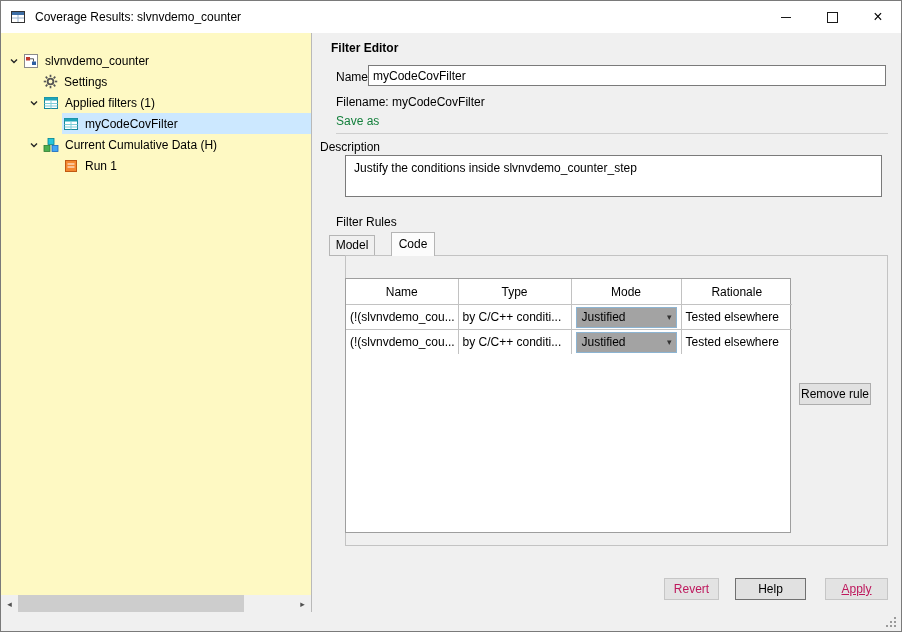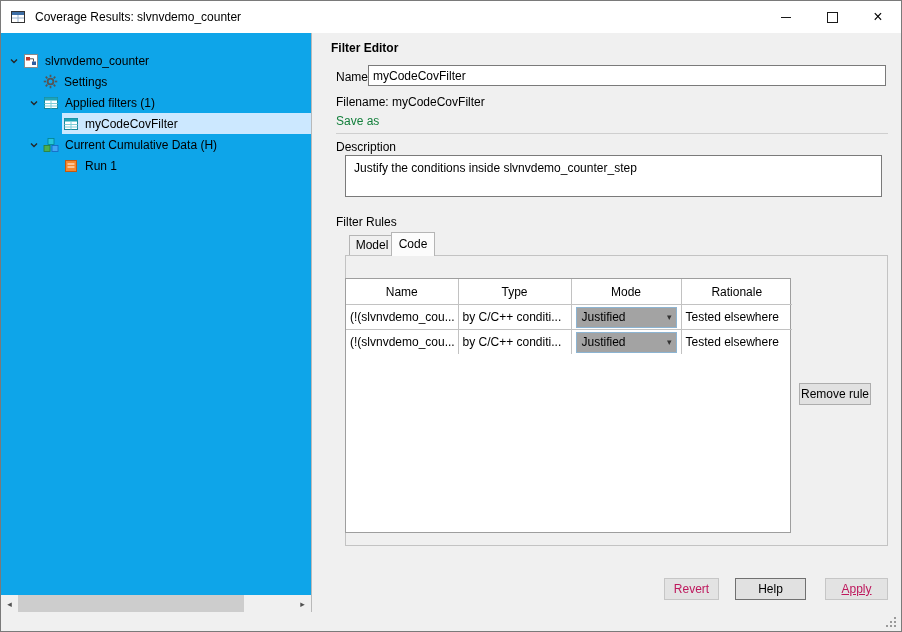--- a/index.html
+++ b/index.html
@@ -10,21 +10,21 @@
   .titlebar{position:absolute;top:0;left:0;width:100%;height:32px;background:#fff;display:flex;align-items:center;}
   .app-icon{margin-left:9px;display:flex;}
   .title-text{margin-left:9px;white-space:nowrap;}
   .win-controls{margin-left:auto;display:flex;height:100%;}
   .win-btn{width:46px;height:100%;display:flex;align-items:center;justify-content:center;cursor:default;}
   .min-glyph{width:10px;height:1px;background:#1a1a1a;display:block;}
   .max-glyph{width:9px;height:9px;border:1px solid #1a1a1a;display:block;}
   .close-glyph{font-size:16px;line-height:1;}
 
   
-  .left-panel{position:absolute;left:0;top:32px;width:311px;height:579px;background:#0ea5e9;border-right:1px solid #b9b9b9;box-sizing:border-box;overflow:hidden;}
+  .left-panel{position:absolute;left:0;top:32px;width:311px;height:579px;background:#fef9c3;border-right:1px solid #b9b9b9;box-sizing:border-box;overflow:hidden;}
   .tree{padding-top:17px;}
   .tree-row{display:flex;align-items:center;height:21px;}
   .indent0{padding-left:4px;}
   .indent1{padding-left:24px;}
   .indent2{padding-left:44px;}
   .chev{width:17px;display:flex;align-items:center;justify-content:center;flex:none;}
   .row-content{display:flex;align-items:center;flex:1;height:21px;gap:6px;padding-left:1px;}
   .row-content.selected{background:#cce8ff;}
   .tree-icon{display:flex;flex:none;}
   .tree-label{white-space:nowrap;}
@@ -35,25 +35,25 @@
 
   
   .right-panel{position:absolute;left:311px;top:32px;width:590px;height:579px;background:#f0f0f0;}
   .right-panel > *{position:absolute;box-sizing:border-box;}
   .fe-title{left:19px;top:8px;font-weight:bold;}
   .name-label{left:24px;top:37px;}
   .name-input{left:56px;top:32px;width:518px;height:21px;border:1px solid #7a7a7a;background:#fff;font-family:"Liberation Sans",sans-serif;font-size:12px;padding:0 4px;}
   .filename-text{left:24px;top:62px;}
   .save-as{left:24px;top:81px;color:#15803d;cursor:pointer;}
   .sep{left:24px;top:100px;width:552px;height:1px;background:#cfcfcf;}
-  .desc-label{left:24px;top:107px;}
+  .desc-label{left:8px;top:107px;}
   .desc-box{left:33px;top:122px;width:537px;height:42px;background:#fff;border:1px solid #7a7a7a;padding:5px 8px;overflow:hidden;}
   .rules-label{left:24px;top:182px;}
   .tab{border:1px solid #b5b5b5;background:#f0f0f0;line-height:19px;padding:0 5px;text-align:center;}
-  .tab-model{left:37px;top:202px;height:21px;width:46px;}
+  .tab-model{left:17px;top:202px;height:21px;width:46px;}
   .tab-code{left:79px;top:199px;height:24px;width:44px;background:#fcfcfc;border-bottom:none;z-index:3;line-height:22px;}
   .pane{left:33px;top:222px;width:543px;height:291px;border:1px solid #c3c3c3;background:#f0f0f0;}
   .table-wrap{left:33px;top:245px;width:446px;height:255px;background:#fff;border:1px solid #9e9e9e;z-index:2;}
   table.rules{border-collapse:collapse;border-style:hidden;width:100%;table-layout:fixed;}
   table.rules th{font-weight:normal;height:23px;border:1px solid #c2c2c2;text-align:center;font-size:12px;}
   table.rules td{height:24px;border:1px solid #c2c2c2;padding:0 4px;white-space:nowrap;overflow:hidden;font-size:12px;}
   td.mode-cell{padding:1px;}
   .combo{display:flex;align-items:center;justify-content:space-between;background:#a3a3a3;border:1px solid #8cb4d2;height:21px;padding:0 4px 0 5px;box-sizing:border-box;cursor:default;}
   .combo-arrow{font-size:9px;color:#333;}
   .btn{position:absolute;height:22px;background:#e1e1e1;border:1px solid #adadad;font-family:"Liberation Sans",sans-serif;font-size:12px;display:flex;align-items:center;justify-content:center;cursor:default;}

